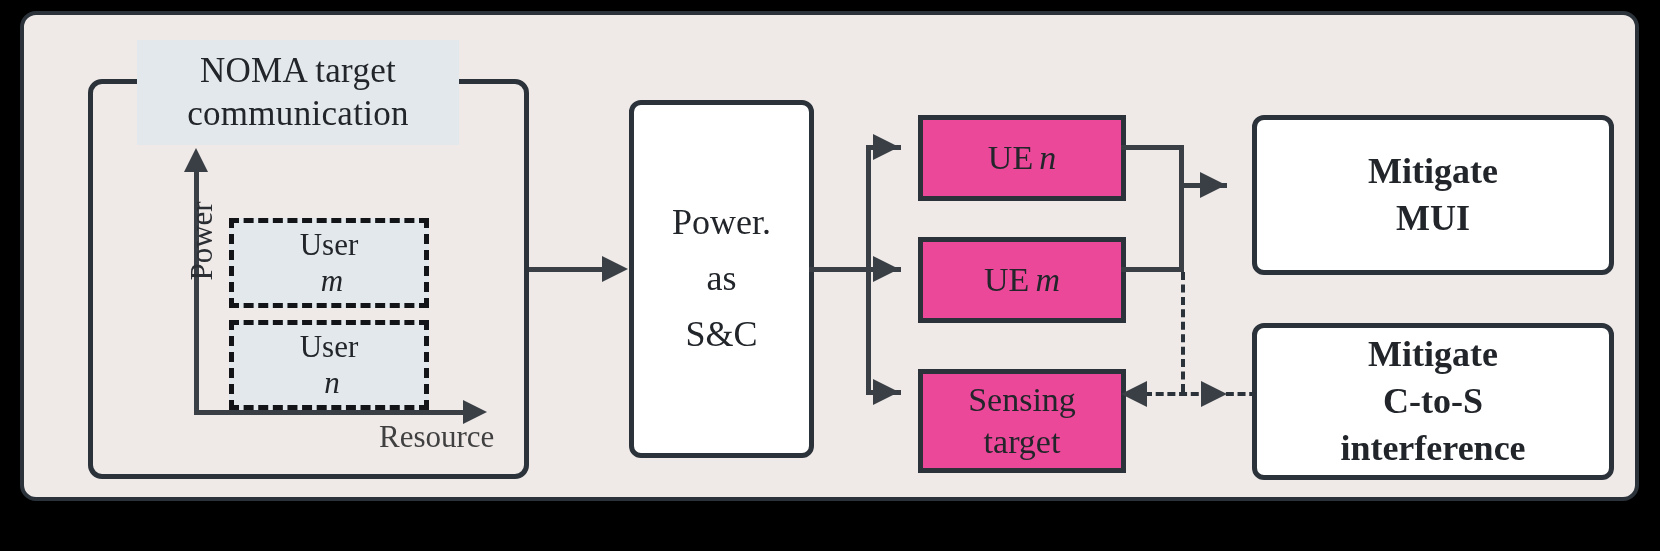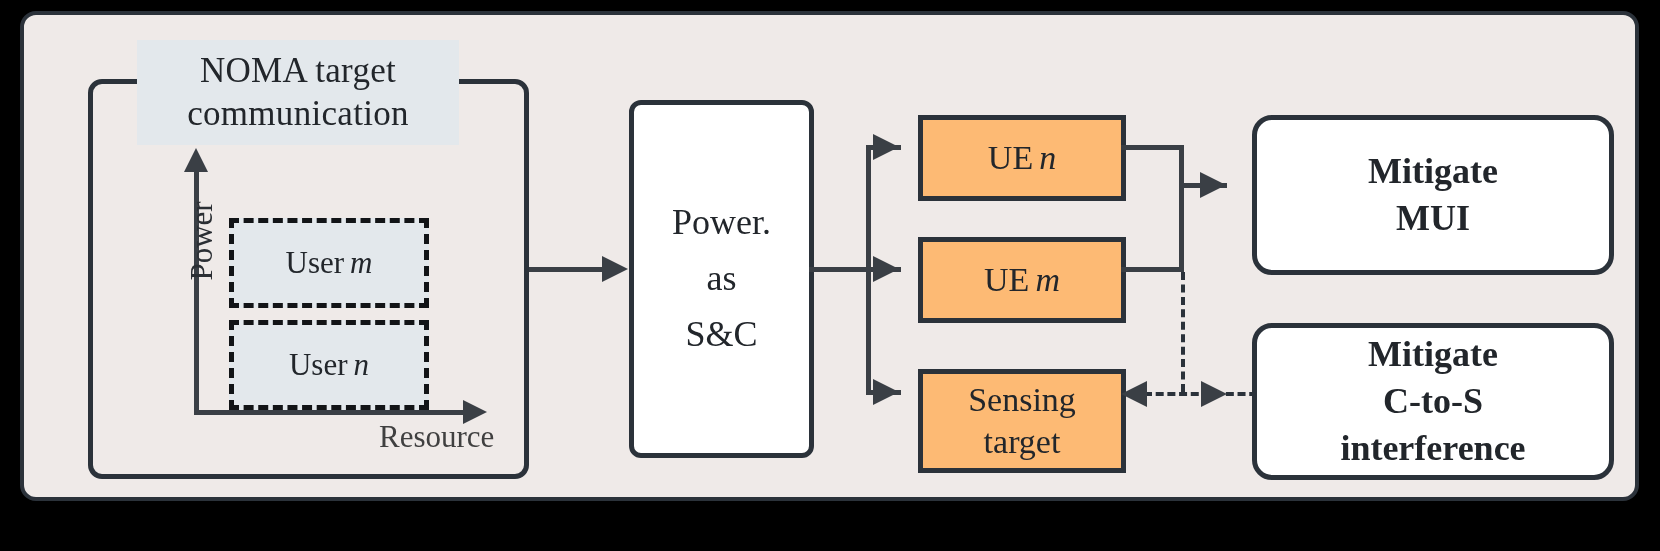--- a/index.html
+++ b/index.html
@@ -110,20 +110,21 @@
   }
   .user-slot {
     border: 5px dashed #121417;
     background: #e3e8ec;
     box-sizing: border-box;
     display: flex;
     align-items: center;
     justify-content: center;
     font-size: 31px;
     color: #22262b;
+    flex-direction: column;
   }
   #user-m { left: 205px; top: 203px; width: 200px; height: 90px; }
   #user-n { left: 205px; top: 305px; width: 200px; height: 90px; }
   .ital { font-style: italic; padding-left: 6px; }
 
   
   #comm-box {
     left: 605px;
     top: 85px;
     width: 185px;
@@ -136,40 +137,40 @@
     flex-direction: column;
     align-items: center;
     justify-content: center;
     font-size: 36px;
     line-height: 1.55;
     color: #22262b;
   }
 
   
   .sq-box {
-    background: #fdba74;
+    background: #ec4899;
     border: 5px solid #2b323a;
     box-sizing: border-box;
     display: flex;
     flex-direction: column;
     align-items: center;
     justify-content: center;
     font-size: 34px;
     line-height: 1.25;
     color: #22262b;
   }
   #ue-n   { left: 894px; top: 100px; width: 208px; height: 86px; }
   #ue-m   { left: 894px; top: 222px; width: 208px; height: 86px; }
   #sensing{ left: 894px; top: 338px; width: 208px; height: 104px; margin-top: 16px; }
 
   
   .round-box {
     background: #ffffff;
     border: 5px solid #2b323a;
-    border-radius: 20px;
+    border-radius: 12px;
     box-sizing: border-box;
     display: flex;
     flex-direction: column;
     align-items: center;
     justify-content: center;
     font-weight: bold;
     font-size: 36px;
     line-height: 1.3;
     color: #22262b;
   }

